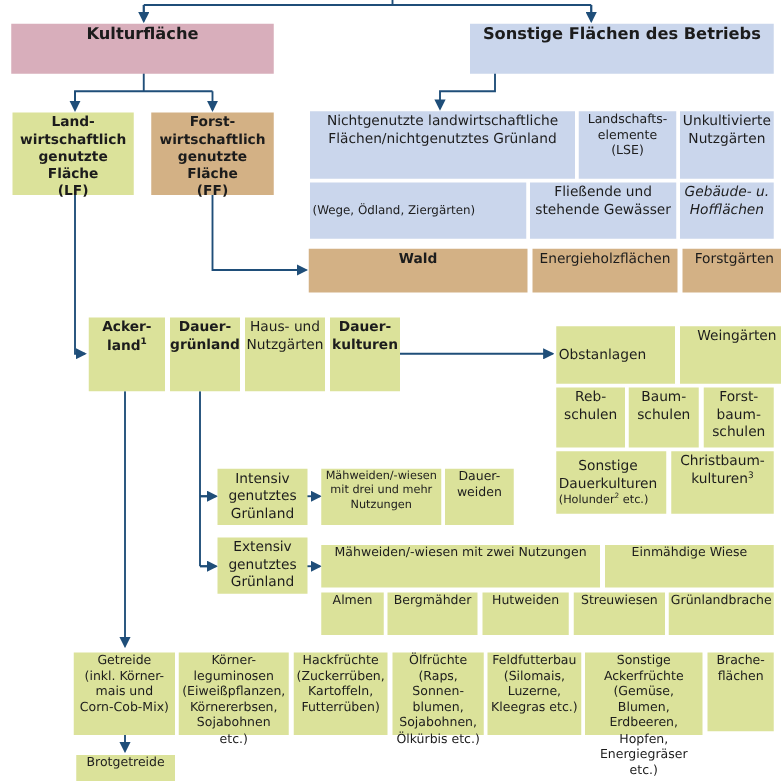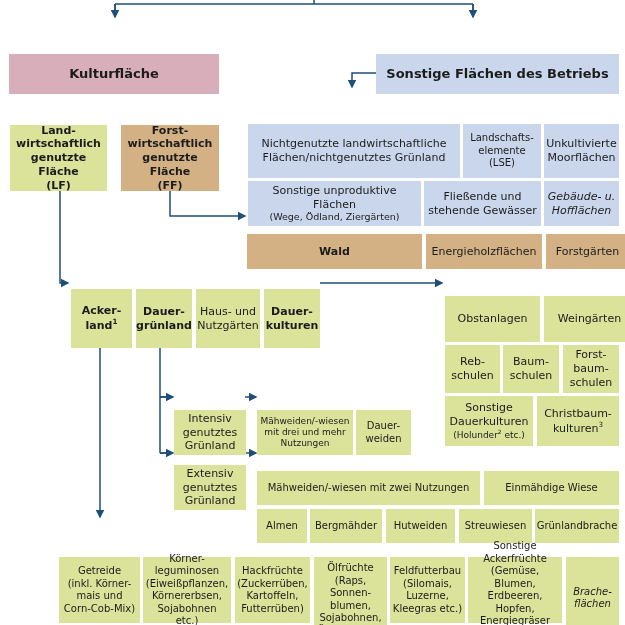--- a/index.html
+++ b/index.html
@@ -1,19 +1,19 @@
 <!DOCTYPE html>
 <html><head>
 <meta charset="utf-8">
 <style>
   html, body { margin:0; padding:0; background:#ffffff; }
   body { width:625px; height:625px; position:relative; overflow:hidden;
          font-family:"DejaVu Sans", sans-serif; color:#1c1c1c; }
-  .box { position:absolute; display:flex; align-items:center; justify-content:center;
-         text-align:center; box-sizing:border-box; line-height:1.25; padding:1px 2px;margin-top:35px; }
+  .box { position:absolute; display:flex; align-items:flex-start; justify-content:center;
+         text-align:center; box-sizing:border-box; line-height:1.25; padding:1px 2px; }
   .g { background:#dbe29a; }
   .b { background:#cad6ec; }
   .p { background:#d8aebb; }
   .t { background:#d3b185; }
   .bold { font-weight:bold; }
   .f13 { font-size:13px; }
   .f11 { font-size:11px; }
   .f10 { font-size:10px; }
   .f9 { font-size:9px; }
   .small { font-size:9.5px; }
@@ -74,23 +74,22 @@
 wirtschaftlich
 genutzte Fläche
 (FF)</span></div>
 
 <div class="box b f11 txt" style="left:248px;top:89px;width:212px;height:54px;"><span>Nichtgenutzte landwirtschaftliche
 Flächen/nichtgenutztes Grünland</span></div>
 <div class="box b f10 txt" style="left:463px;top:89px;width:78px;height:54px;"><span>Landschafts-
 elemente
 (LSE)</span></div>
 <div class="box b f11 txt" style="left:544px;top:89px;width:75px;height:54px;"><span>Unkultivierte
-Moorflächen</span></div>
+Nutzgärten</span></div>
 <div class="box b" style="left:248px;top:146px;width:173px;height:45px;flex-direction:column;">
-  <span class="f11">Sonstige unproduktive Flächen</span>
   <span class="small">(Wege, Ödland, Ziergärten)</span>
 </div>
 <div class="box b f11 txt" style="left:424px;top:146px;width:117px;height:45px;"><span>Fließende und
 stehende Gewässer</span></div>
 <div class="box b f11 txt" style="left:544px;top:146px;width:75px;height:45px;font-style:italic;"><span>Gebäude- u.
 Hofflächen</span></div>
 
 <div class="box t bold f11" style="left:247px;top:199px;width:175px;height:35px;">
     <span>Wald</span>
   </div>
@@ -175,31 +174,31 @@
 Corn-Cob-Mix)</span></div>
 <div class="box g f10 txt" style="left:143px;top:522px;width:88px;height:66px;"><span>Körner-
 leguminosen
 (Eiweißpflanzen,
 Körnererbsen,
 Sojabohnen etc.)</span></div>
 <div class="box g f10 txt" style="left:235px;top:522px;width:75px;height:66px;"><span>Hackfrüchte
 (Zuckerrüben,
 Kartoffeln,
 Futterrüben)</span></div>
-<div class="box g f10 txt" style="left:314px;top:522px;width:73px;height:85px;"><span>Ölfrüchte
+<div class="box g f10 txt" style="left:314px;top:522px;width:73px;height:66px;"><span>Ölfrüchte
 (Raps, Sonnen-
 blumen,
 Sojabohnen,
 Ölkürbis etc.)</span></div>
 <div class="box g f10 txt" style="left:390px;top:522px;width:75px;height:66px;"><span>Feldfutterbau
 (Silomais,
 Luzerne,
 Kleegras etc.)</span></div>
 <div class="box g f10 txt" style="left:468px;top:522px;width:94px;height:66px;"><span>Sonstige
 Ackerfrüchte
 (Gemüse, Blumen,
 Erdbeeren, Hopfen,
 Energiegräser etc.)</span></div>
-<div class="box g f10 txt" style="left:566px;top:522px;width:53px;height:82px;font-style:italic;"><span>Brache-
+<div class="box g f10 txt" style="left:566px;top:522px;width:53px;height:63px;"><span>Brache-
 flächen</span></div>
 <div class="box g f10" style="left:61px;top:604px;width:79px;height:21px;">
     <span>Brotgetreide</span>
   </div>
 
 </body></html>

